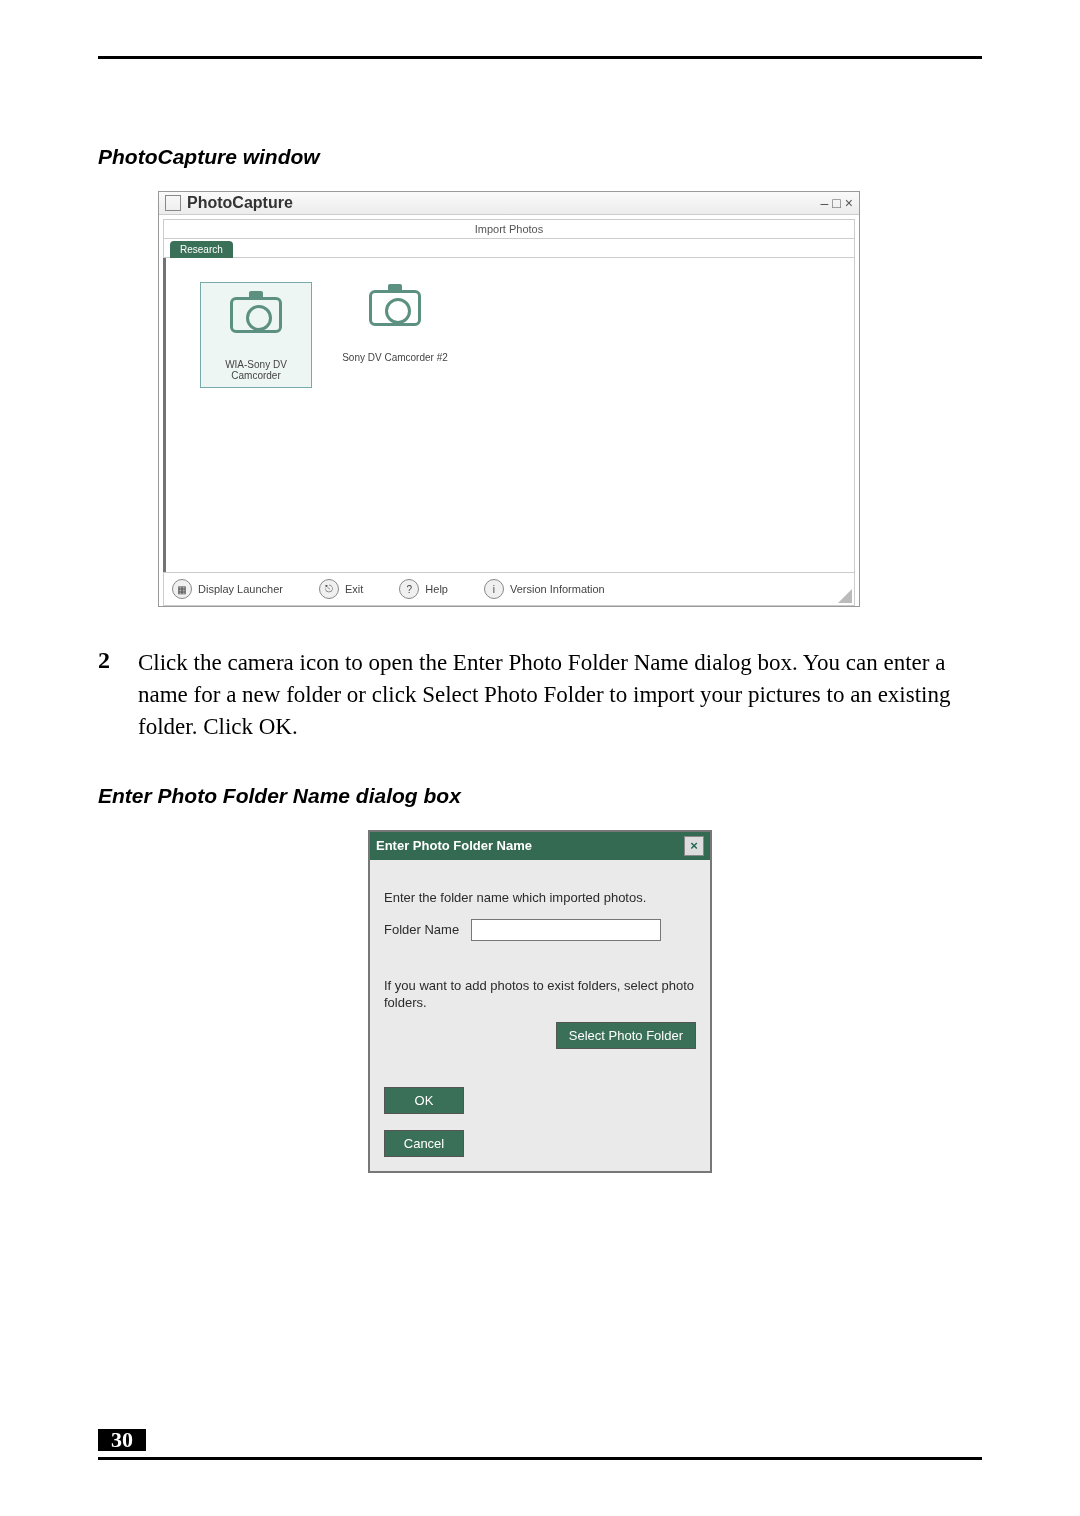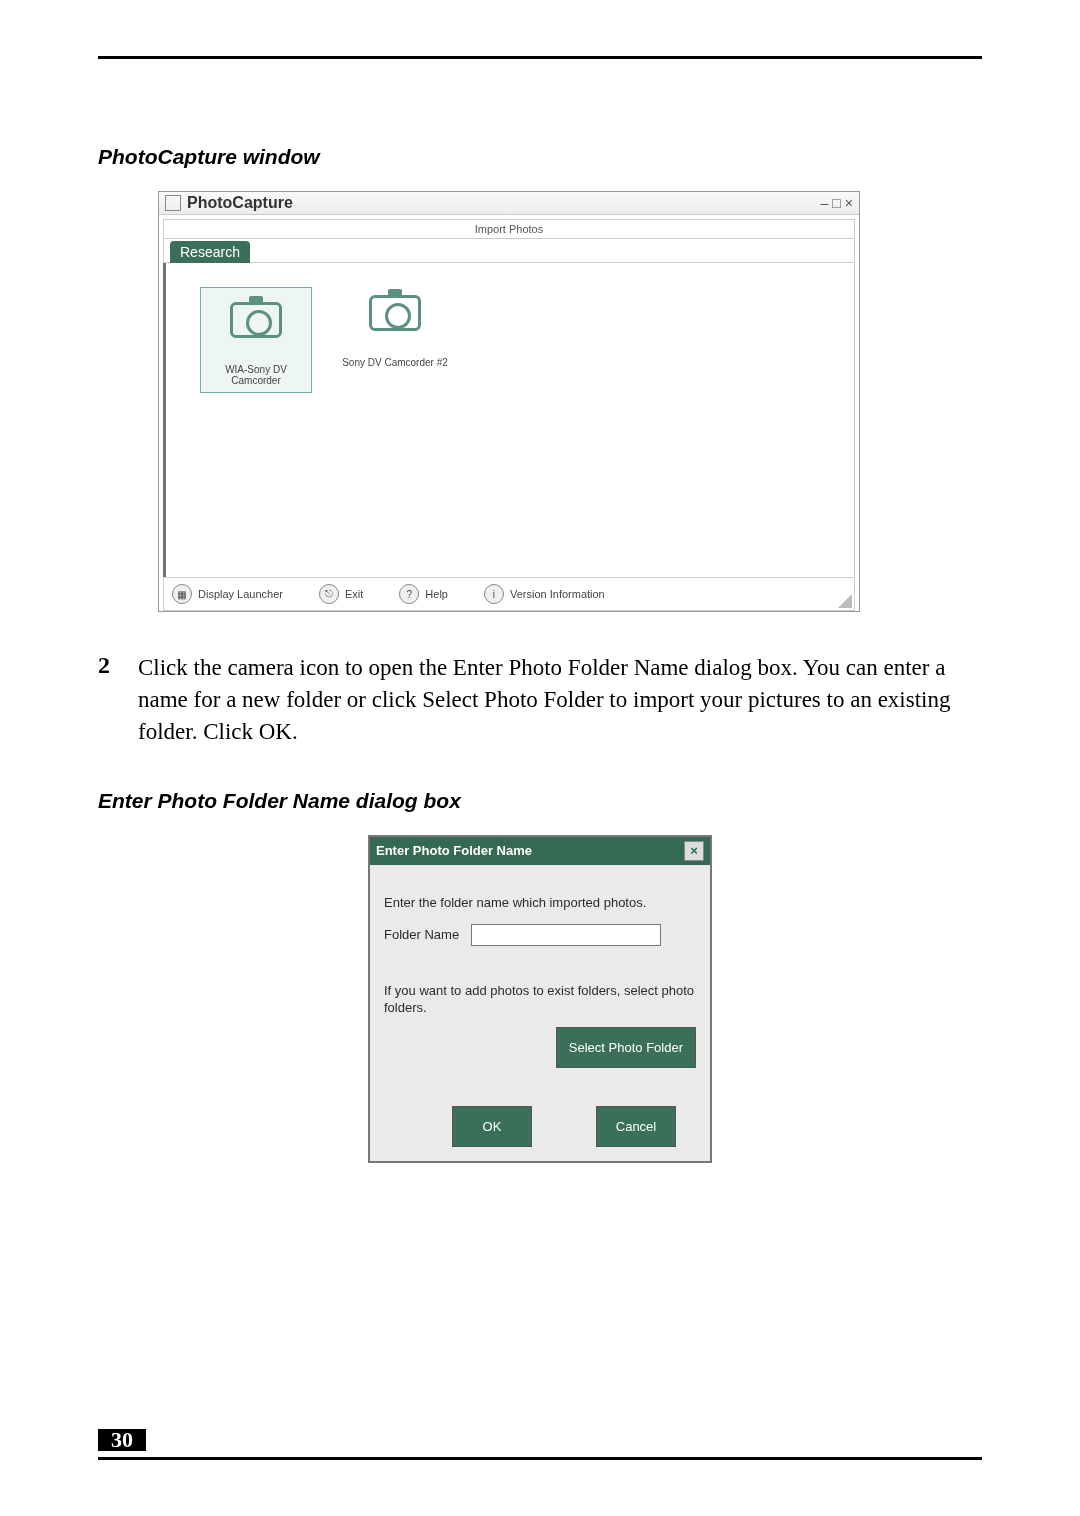--- a/index.html
+++ b/index.html
@@ -65,21 +65,21 @@
     padding: 3px 0;
     color:#555;
   }
   .fig1-tabs {
     display: flex;
     border: 1px solid #ccc;
   }
   .fig1-tab {
     background:#3a6f58;
     color:#fff;
-    font-size:14px;
+    font-size:10px;
     padding:3px 10px;
     border-radius: 4px 4px 0 0;
     margin: 2px 0 -1px 6px;
   }
   .fig1-content {
     border-left:3px solid #737373;
     border-right:1px solid #ccc;
     height: 290px;
     display:flex;
     gap:28px;
@@ -158,24 +158,24 @@
     font-weight:700;
     font-size:13px;
   }
   .fig2-close { margin-left:auto; font-weight:700; color:#265; background:#ddd; width:18px; height:18px; display:flex; align-items:center; justify-content:center; border:1px solid #888;}
   .fig2-body { padding: 18px 14px 14px 14px; border-radius: 24px; }
   .fig2-row { margin: 12px 0; }
   .fig2-input { width:190px; height:22px; border:1px solid #777; background:#fff; box-sizing:border-box;}
   .fig2-fold-row { display:flex; align-items:center; gap:12px; margin-top:14px;}
   .fig2-small { font-size:13px; line-height:1.35; margin-top:36px;}
   .fig2-btn {
-    background:#3a6f58; color:#fff; border:1px solid #555; padding:12px 12px; font-size:13px;margin-left:48px;
+    background:#3a6f58; color:#fff; border:1px solid #555; padding:5px 12px; font-size:13px;
   }
   .fig2-select-row { text-align:right; margin-top:10px; }
-  .fig2-okrow { display:flex; gap:16px; justify-content:center; margin-top:38px;}
+  .fig2-okrow { display:flex; gap:16px; justify-content:center; margin-top:38px;flex-direction:column;}
   .fig2-okrow .fig2-btn { width:80px; text-align:center;}
 
   .footer-area {
     position:absolute;
     left:98px; right:98px; bottom:56px;
   }
   .page-num-box {
     background:#000; color:#fff;
     font-family:"Times New Roman", serif;
     font-weight:700;

